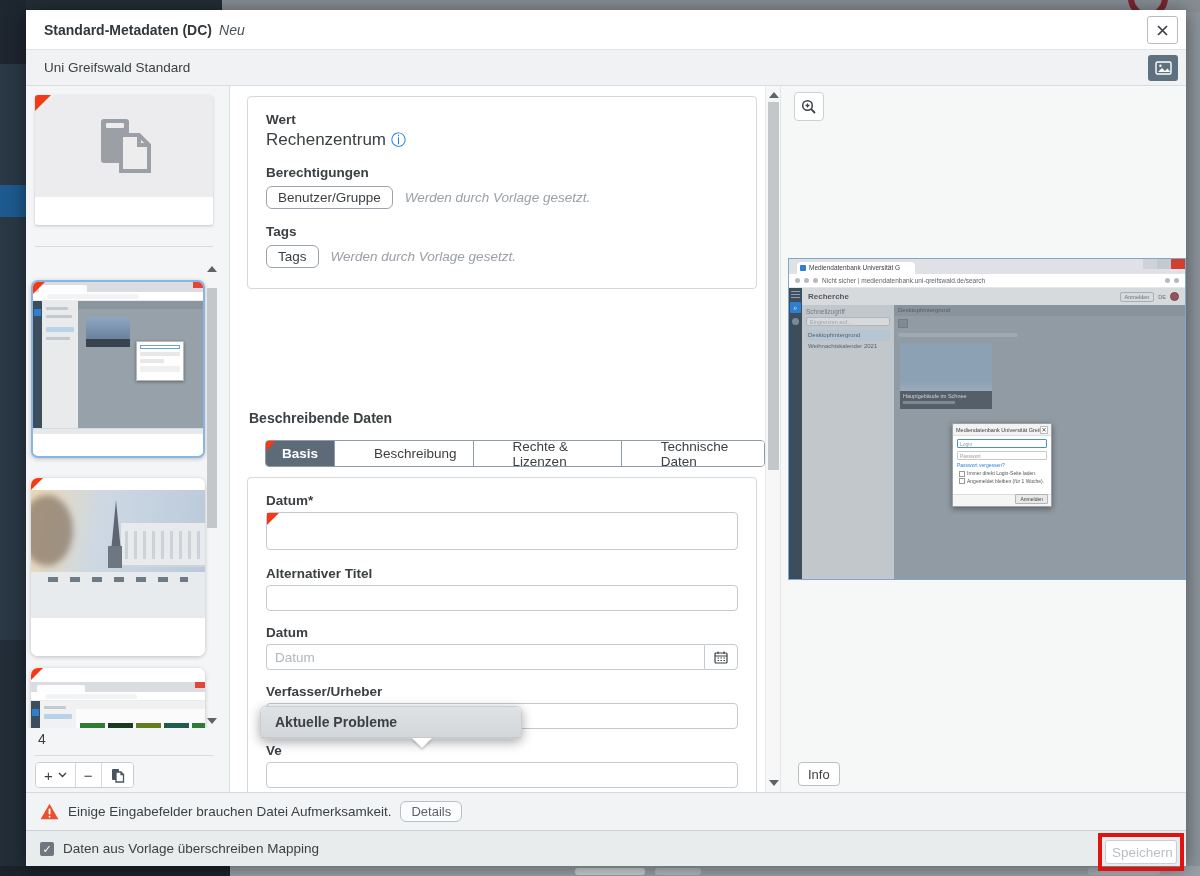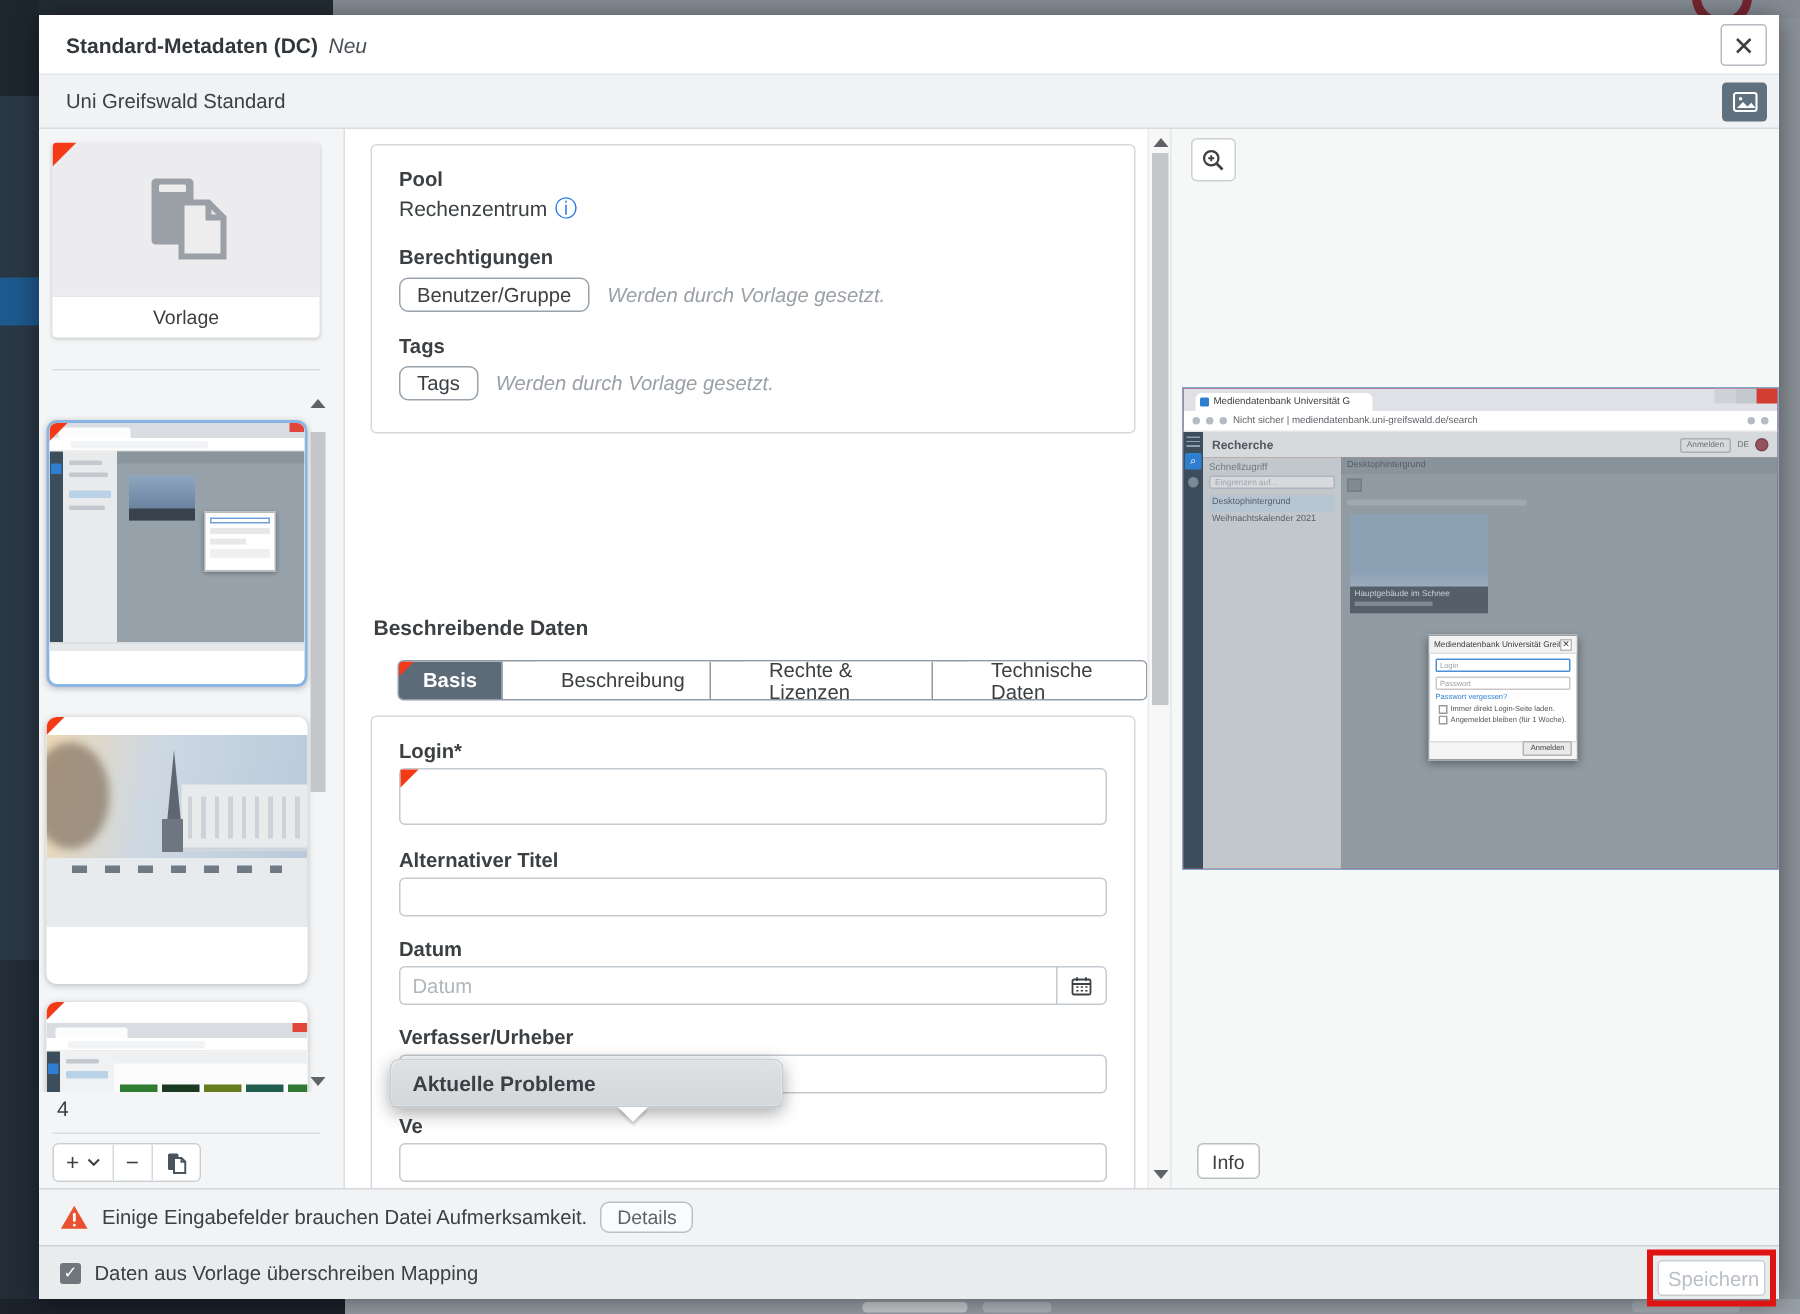--- a/index.html
+++ b/index.html
@@ -101,21 +101,21 @@
          border-left:5px solid transparent;border-right:5px solid transparent;border-bottom:52px solid #5e6671;}
   .photo .spirebase{position:absolute;left:44%;top:44%;width:14px;height:22px;background:#6e7681;}
   .photo .trees{position:absolute;left:-6%;top:4%;width:30%;height:55%;background:#8a7a68;border-radius:50%;
          filter:blur(3px);opacity:.75;}
   .photo .snow{position:absolute;left:0;bottom:0;width:100%;height:36%;background:#e7ebee;}
   .photo .cars{position:absolute;left:10%;bottom:28%;width:80%;height:5px;
          background:repeating-linear-gradient(90deg,#707a84 0 10px,transparent 10px 22px);}
   
   .fcard{position:absolute;left:17px;width:510px;background:#fff;border:1px solid #d5d9dc;border-radius:4px;}
   .flabel{font-size:13.5px;font-weight:bold;color:#3c4043;}
-  .fvalue{font-size:14px;color:#3c4043;}
+  .fvalue{font-size:17px;color:#3c4043;}
   .hint{font-size:13.5px;font-style:italic;color:#9aa0a6;}
   .chipbtn{display:inline-block;border:1px solid #9aa3ab;border-radius:6px;background:#fff;
            padding:3px 11px;font-size:13.5px;color:#3c4043;cursor:pointer;}
   .info-ic{color:#1a73e8;font-size:15px;margin-left:5px;cursor:pointer;}
   .filecard{margin-top:8px;background:#fff;border-radius:6px;box-shadow:0 1px 5px rgba(0,0,0,.22);
             height:50px;display:flex;align-items:center;padding:3px 10px 3px 3px;position:relative;}
   .filethumb{width:64px;height:44px;position:relative;overflow:hidden;background:#5d6a76;flex:none;}
   .filethumb .tbar{position:absolute;left:0;top:0;width:100%;height:7px;background:#b9c6d4;}
   .filethumb .tbar2{position:absolute;left:0;top:7px;width:100%;height:4px;background:#8796a5;}
   .filethumb .drail{position:absolute;left:0;top:7px;width:6px;height:37px;background:#36424e;}
@@ -275,21 +275,20 @@
         <div class="vorlage-card">
           <div class="vorlage-icon-area">
             <span class="flag"></span>
             <svg width="66" height="62" viewBox="0 0 66 62">
               <rect x="10" y="4" width="28" height="44" rx="3" fill="#9aa0a6"></rect>
               <rect x="15" y="8" width="18" height="5" rx="1" fill="#ededee"></rect>
               <path d="M30 20 H48 L58 30 V56 H30 Z" fill="#ededee" stroke="#9aa0a6" stroke-width="4"></path>
               <path d="M48 20 L48 30 L58 30" fill="none" stroke="#9aa0a6" stroke-width="4"></path>
             </svg>
           </div>
-          <div class="vorlage-label">Vorlage</div>
         </div>
         <div class="side-divider" style="top:160px"></div>
 
         <div class="thumb-list">
 
           <div class="thumb selected" style="top:18px;height:178px">
             <span class="flag sm" style="z-index:3"></span>
             <div class="mb" style="height:152px">
               <div class="mb-chrome">
                 <span class="mb-tab"></span>
@@ -400,21 +399,21 @@
               <path d="M6 4 H11 L13.5 6.5 V14 H6 Z" fill="#fff" stroke="#4a545e" stroke-width="1.3"></path>
               <path d="M11 4 L11 6.5 L13.5 6.5" fill="none" stroke="#4a545e" stroke-width="1.3"></path>
             </svg>
           </div>
         </div>
       </div>
 
       <div class="maincol">
 
         <div class="fcard" style="top:10px;height:193px;padding:15px 18px">
-          <div class="flabel">Pool</div>
+          <div class="flabel">Wert</div>
           <div style="margin-top:3px">
             <span class="fvalue">Rechenzentrum</span><span class="info-ic">ⓘ</span>
           </div>
           <div class="flabel" style="margin-top:15px">Berechtigungen</div>
           <div style="margin-top:6px;display:flex;align-items:center;gap:12px">
             <span class="chipbtn">Benutzer/Gruppe</span>
             <span class="hint">Werden durch Vorlage gesetzt.</span>
           </div>
           <div class="flabel" style="margin-top:15px">Tags</div>
           <div style="margin-top:6px;display:flex;align-items:center;gap:12px">
@@ -435,21 +434,21 @@
           </div>
           <div class="tab">
             <span>Rechte &amp; Lizenzen</span>
           </div>
           <div class="tab">
             <span>Technische Daten</span>
           </div>
         </div>
 
         <div class="fcard" style="top:391px;height:330px;padding:15px 18px">
-          <div class="flabel">Login*</div>
+          <div class="flabel">Datum*</div>
           <div class="ipt-wrap" style="margin-top:4px">
             <input class="ipt" style="height: 38px;">
             <span class="flag sm" style="top:1px;left:1px"></span>
           </div>
           <div class="flabel" style="margin-top:16px">Alternativer Titel</div>
           <input class="ipt" style="height: 26px; margin-top: 4px;">
           <div class="flabel" style="margin-top:14px">Datum</div>
           <div class="daterow" style="margin-top:4px">
             <input class="ipt" style="height: 26px;" placeholder="Datum">
             <div class="calbtn">

